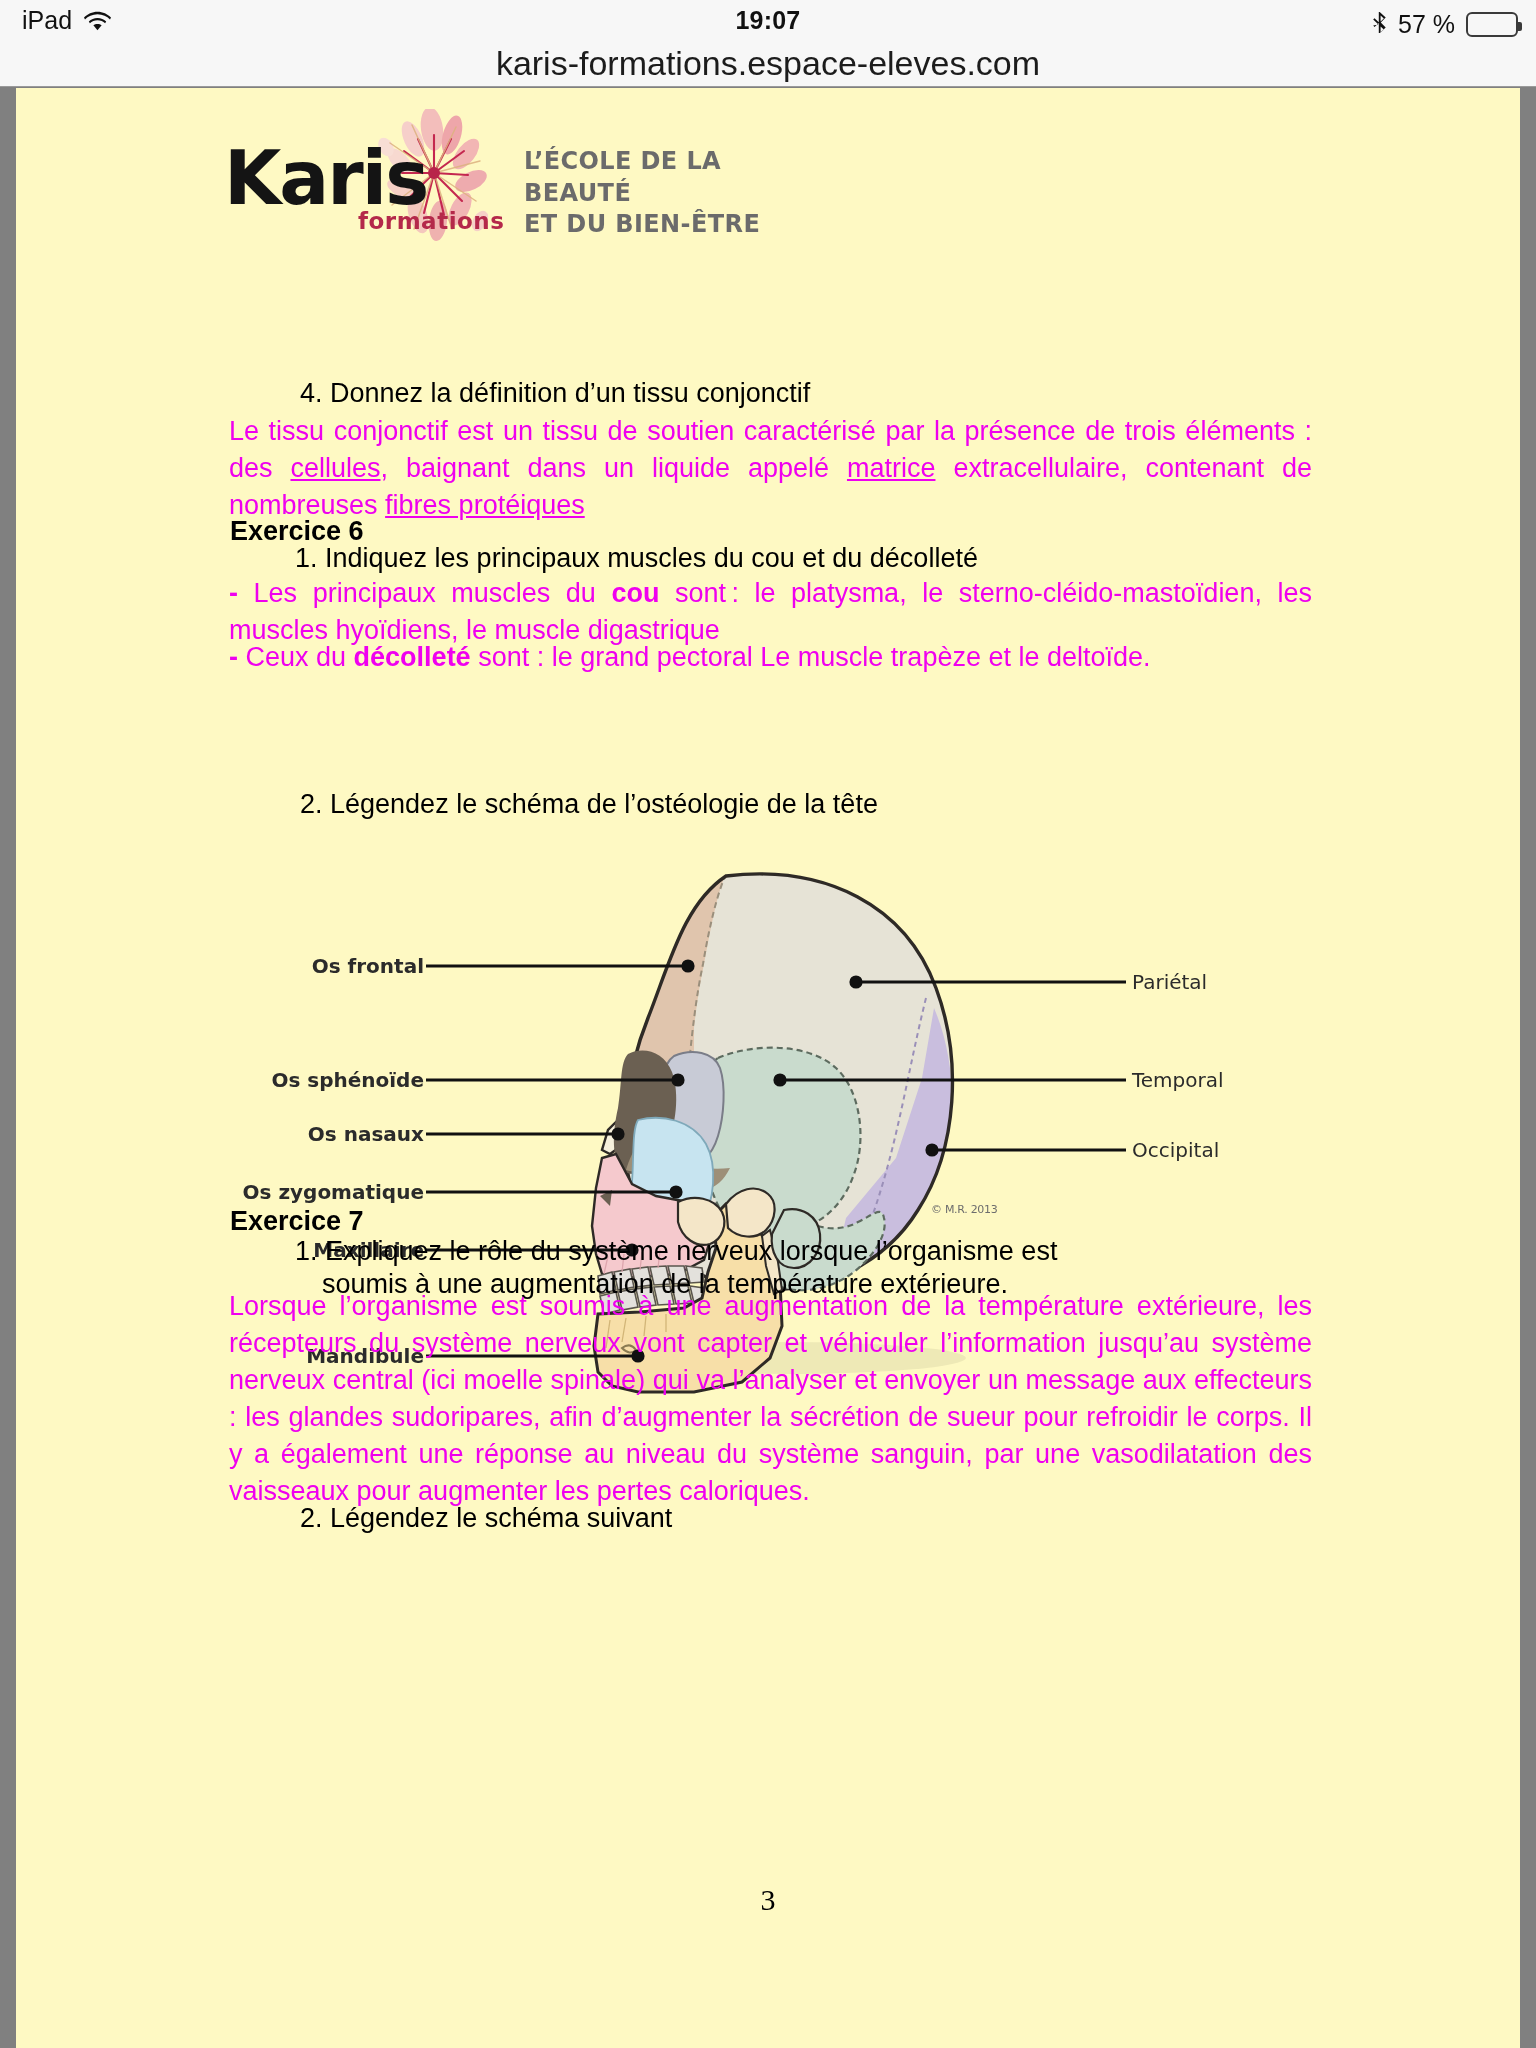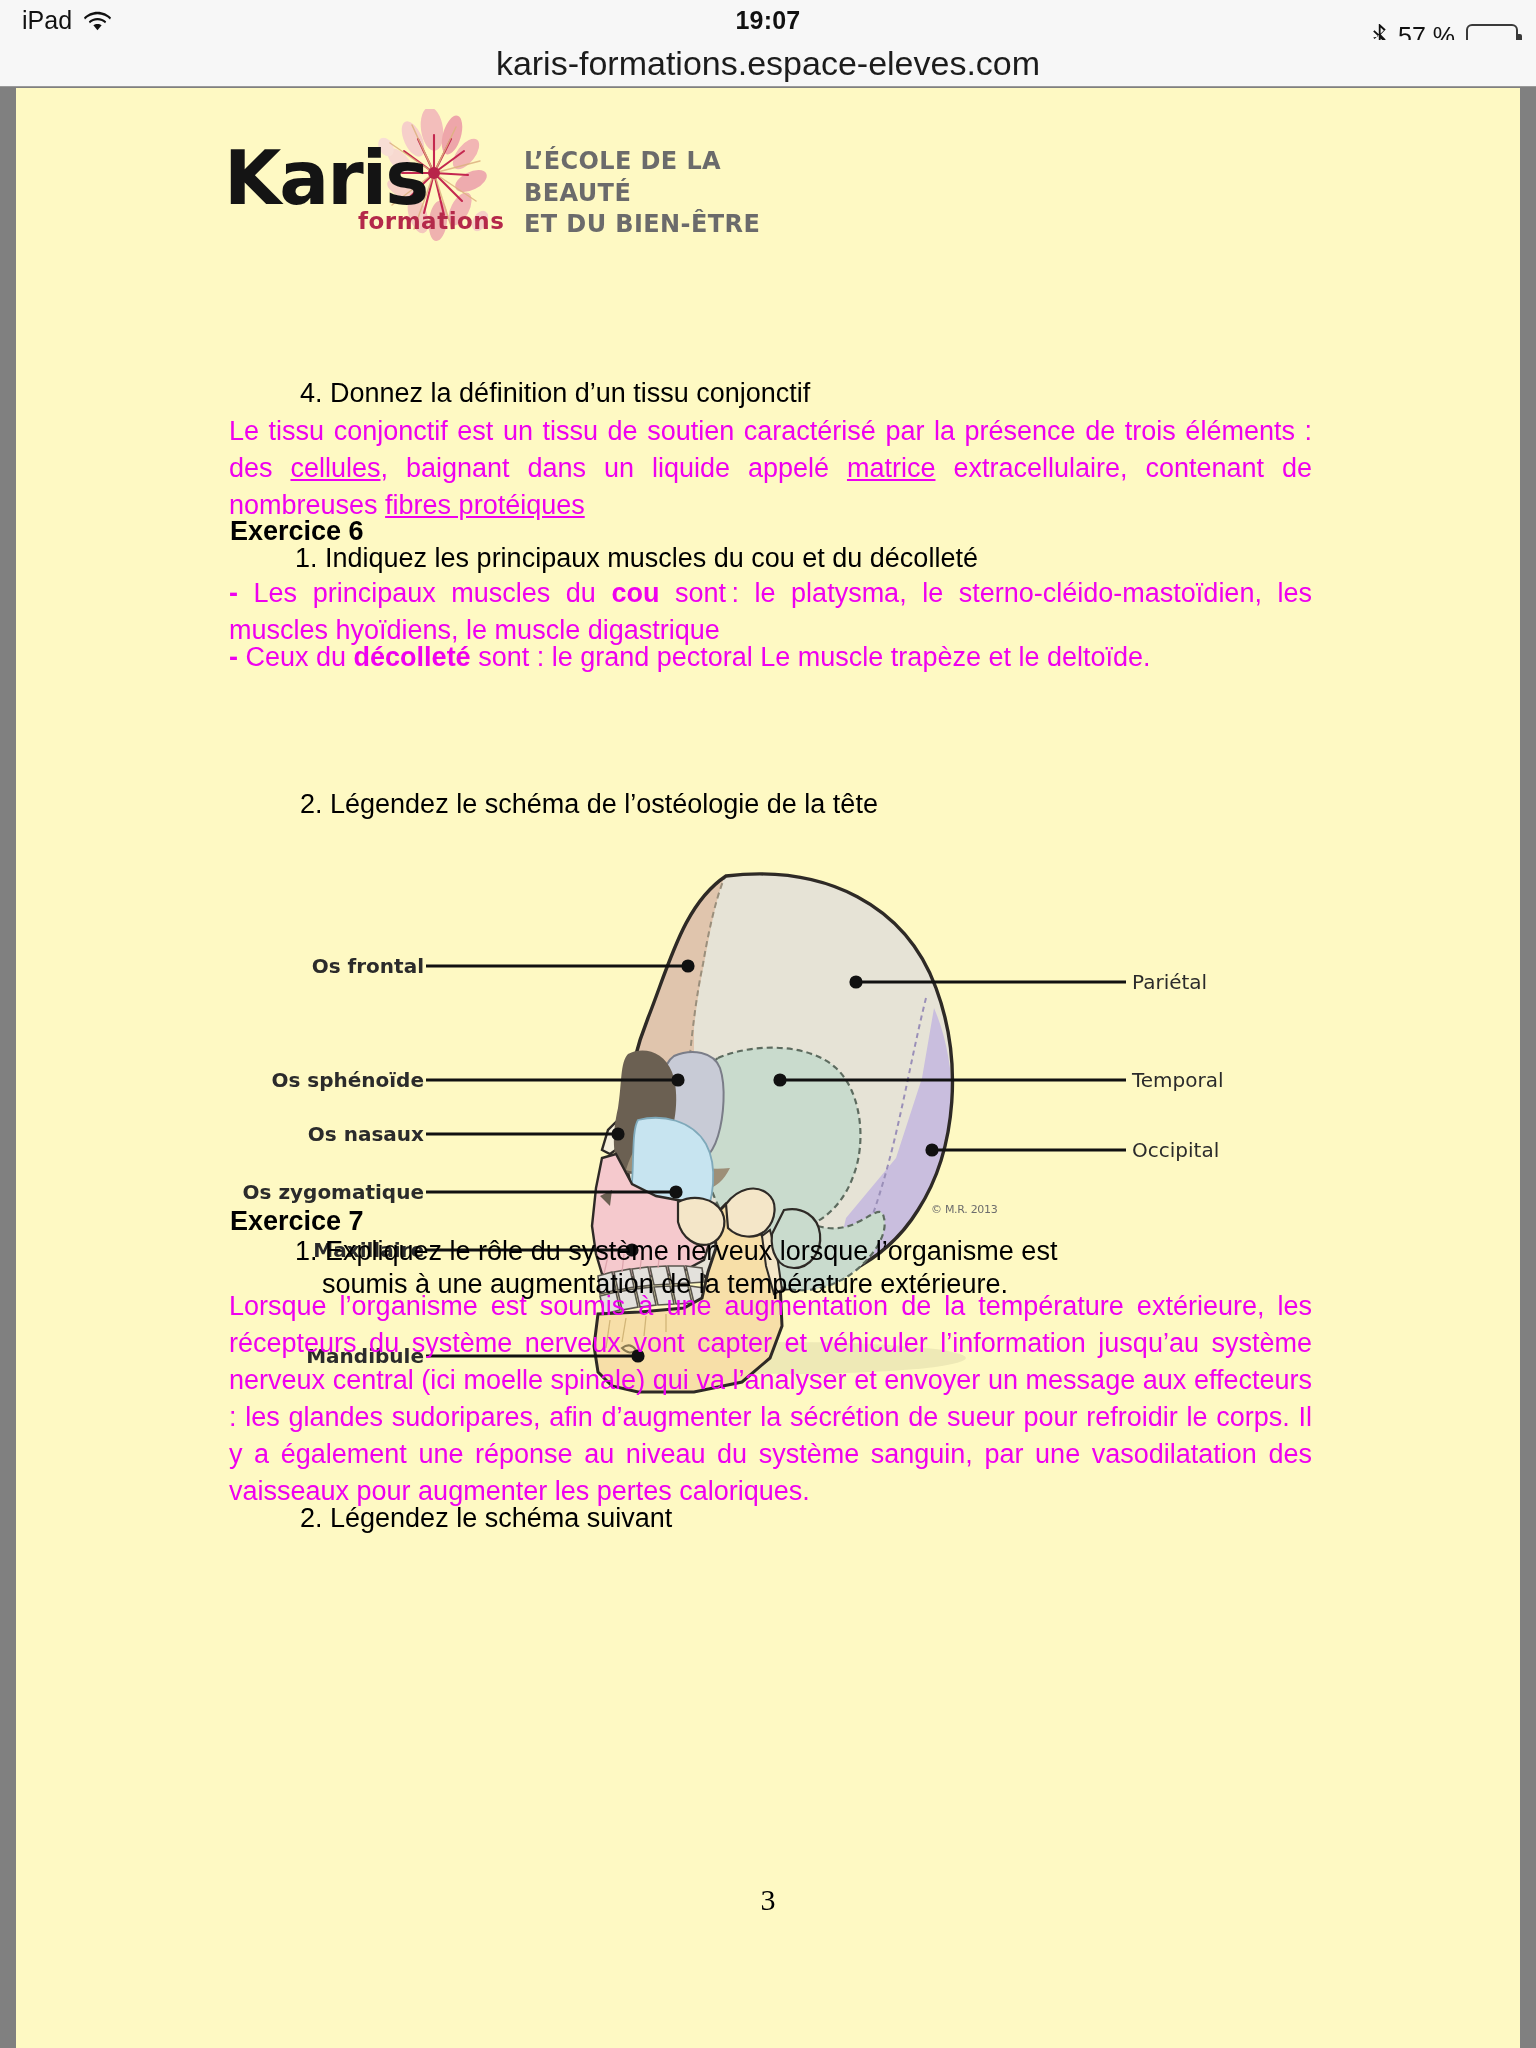--- a/index.html
+++ b/index.html
@@ -20,21 +20,21 @@
     font-size: 25px; color: #111;
   }
   #status-left { display: flex; align-items: center; gap: 12px; }
   #status-center {
     position: absolute; left: 0; right: 0; top: 0; height: 40px;
     display: flex; align-items: center; justify-content: center;
     font-size: 25px; font-weight: 600; letter-spacing: .2px;
     pointer-events: none;
   }
   #status-right {
-    position: absolute; right: 18px; top: 16px; height: 40px;
+    position: absolute; right: 18px; top: 4px; height: 40px;
     display: flex; align-items: center; gap: 11px;
     font-size: 25px;
   }
   .wifi-ico { width: 27px; height: 21px; display: block; }
   .bt-ico { width: 15px; height: 25px; display: block; }
   .batt {
     width: 52px; height: 25px; border: 2px solid #3a3a3a;
     border-radius: 6px; position: relative; padding: 2px;
   }
   .batt::after {

